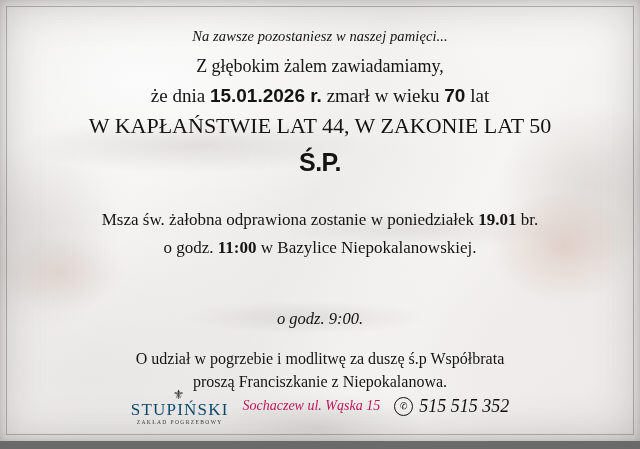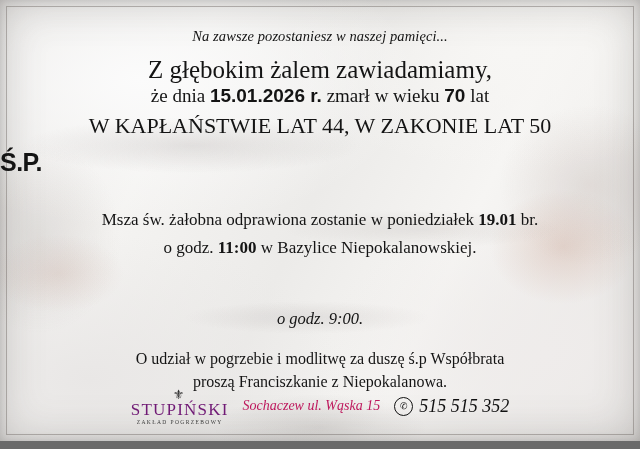--- a/index.html
+++ b/index.html
@@ -68,40 +68,41 @@
   .epitaph {
     position: absolute;
     top: 28px; left: 0; right: 0;
     font-style: italic;
     font-size: 14.5px;
     letter-spacing: 0.1px;
   }
   .l1 {
     position: absolute;
     top: 56px; left: 0; right: 0;
-    font-size: 25px;
+    font-size: 18px;
   }
   .l2 {
     position: absolute;
     top: 85px; left: 0; right: 0;
     font-size: 19px;
   }
   .l3 {
     position: absolute;
     top: 113px; left: 0; right: 0;
     font-size: 22px;
   }
   .bold { font-weight: bold; }
   .sans { font-family: "Liberation Sans", sans-serif; }
 
   .name-row {
     position: absolute;
     top: 148px; left: 0; right: 0;
     display: flex;
     align-items: baseline;
+    justify-content: center;
     gap: 10px;
   }
   .sp {
     font-family: "Liberation Sans", sans-serif;
     font-weight: bold;
     font-size: 25px;
     letter-spacing: -0.5px;
   }
   .name {
     font-family: "Liberation Sans", sans-serif;
@@ -161,21 +162,21 @@
   }
   .logo-mark {
     font-size: 13px;
     letter-spacing: 2px;
     color: #2a2a2a;
   }
   .logo-name {
     font-family: "Liberation Serif", serif;
     font-size: 17px;
     letter-spacing: 1.2px;
-    color: #701a75;
+    color: #0c4a6e;
   }
   .logo-sub {
     font-size: 5.5px;
     letter-spacing: 1.4px;
     color: #3a3a3a;
     margin-top: 2px;
   }
   .addr {
     font-style: italic;
     font-size: 14px;

